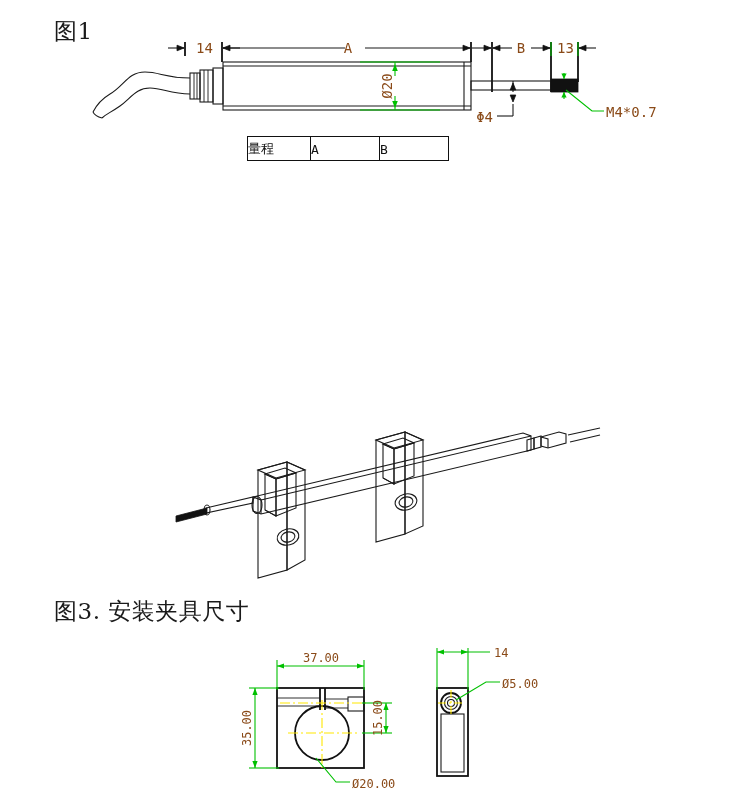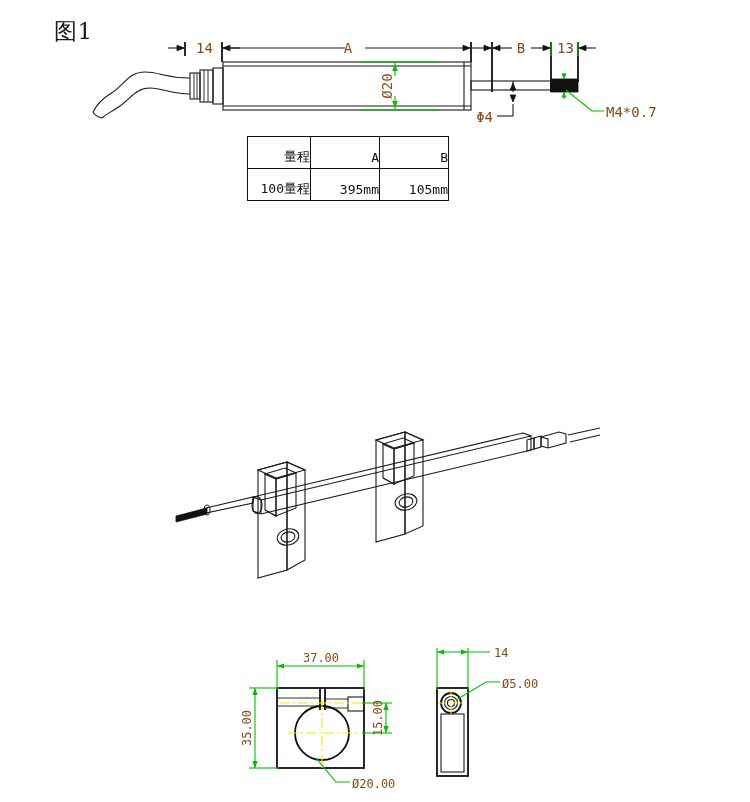--- a/index.html
+++ b/index.html
@@ -68,22 +68,22 @@
     left: 247px;
     top: 136px;
     border-collapse: collapse;
     background: #ffffff;
   }
   #spec-table td, #spec-table th {
     border: 1.2px solid #111111;
     font-family: "DejaVu Sans Mono", "Liberation Mono", monospace;
     font-size: 13px;
     color: #111111;
-    text-align: right;
-    padding: 11px 0 2px 0;
+    text-align: left;
+    padding: 3px 0 2px 0;
     height: 17px;
     font-weight: normal;
   }
   #spec-table th { font-weight: normal; }
   #spec-table .c-range { width: 62px; }
   #spec-table .c-a { width: 68px; }
   #spec-table .c-b { width: 68px; }
   .cjk {
     font-family: "DejaVu Sans", "Liberation Sans", sans-serif;
   }
@@ -203,25 +203,20 @@
 
   <table id="spec-table">
     <thead>
       <tr>
         <th class="c-range cjk">量程</th>
         <th class="c-a">A</th>
         <th class="c-b">B</th>
       </tr>
     </thead>
     <tbody>
-      <tr>
-        <td class="cjk">100量程</td>
-        <td>395mm</td>
-        <td>105mm</td>
-      </tr>
     </tbody>
   </table>
 
 
   <svg class="draw" id="svg-fig2" width="750" height="802" viewBox="0 0 750 802" style="left:0;top:0;pointer-events:none;">
 
     <g>
 
       <g>
         <line class="ln" x1="568" y1="435" x2="600" y2="428"></line>
@@ -272,20 +267,21 @@
         <path class="ln" d="M383,444 L403,438 L414,443 L394,449 Z" fill="#ffffff"></path>
         <path class="ln" d="M383,444 L383,478 L394,484 L394,449 Z" fill="#ffffff"></path>
         <path class="ln" d="M394,449 L414,443 L414,476 L394,484 Z" fill="#ffffff"></path>
         <path class="ln-thin" d="M383,478 L394,484"></path>
         <ellipse class="ln" cx="406" cy="502" rx="11" ry="8" transform="rotate(-14 406 502)" fill="#ffffff"></ellipse>
         <ellipse class="ln" cx="406" cy="502" rx="7" ry="5" transform="rotate(-14 406 502)" fill="#ffffff"></ellipse>
       </g>
     </g>
   </svg>
 
+  <div class="caption" id="cap-fig3">图3. 安装夹具尺寸</div>
 
   <svg class="draw" id="svg-fig3" width="750" height="802" viewBox="0 0 750 802" style="left:0;top:0;pointer-events:none;">
 
     <g>
 
       <rect class="ln-thick" x="277" y="688" width="87" height="80" fill="#ffffff"></rect>
 
       <line class="ln-thick" x1="320" y1="688" x2="320" y2="710"></line>
       <line class="ln-thick" x1="325" y1="688" x2="325" y2="710"></line>
 

